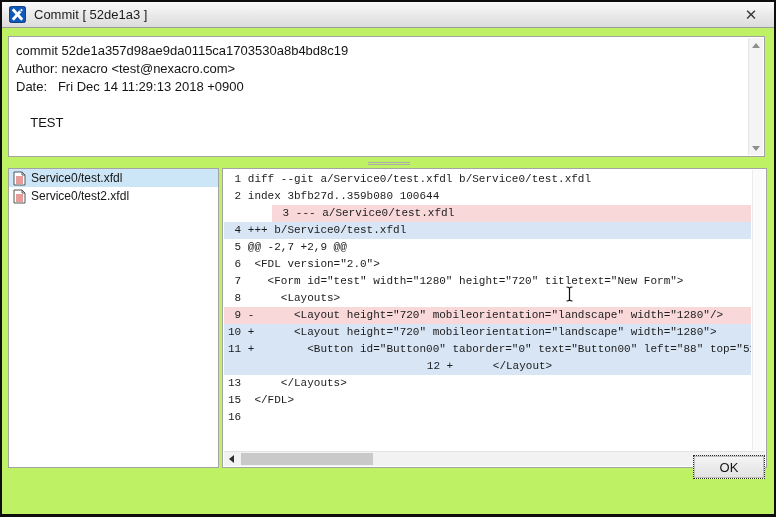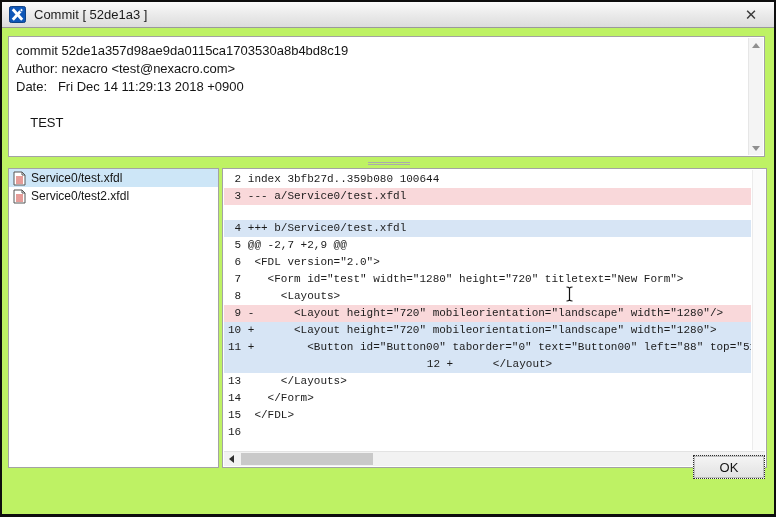--- a/index.html
+++ b/index.html
@@ -151,33 +151,33 @@
           <line x1="3" y1="8" x2="10" y2="8" stroke="#cc3b33" stroke-width="1"></line>
           <line x1="3" y1="10" x2="10" y2="10" stroke="#cc3b33" stroke-width="1"></line>
           <line x1="3" y1="12" x2="10" y2="12" stroke="#cc3b33" stroke-width="1"></line>
         </svg>
         <span>Service0/test2.xfdl</span>
       </div>
     </div>
 
   <div class="diff-pane">
     <div class="diff-body" id="diffBody">
+        <div class="diff-row"> 1 diff --git a/Service0/test.xfdl b/Service0/test.xfdl</div>
         <div class="diff-row"> 2 index 3bfb27d..359b080 100644</div>
-        <div class="diff-row" style="background: rgb(249, 216, 218);"> 3 --- a/Service0/test.xfdl</div>
-        <div class="diff-row" style="background: rgb(215, 229, 245); margin-top: 15px;"> 4 +++ b/Service0/test.xfdl</div>
+        <div class="diff-row" style="background: rgb(249, 216, 218); margin-left: 48px;"> 3 --- a/Service0/test.xfdl</div>
+        <div class="diff-row" style="background: rgb(215, 229, 245);"> 4 +++ b/Service0/test.xfdl</div>
         <div class="diff-row"> 5 @@ -2,7 +2,9 @@</div>
         <div class="diff-row"> 6  &lt;FDL version="2.0"&gt;</div>
         <div class="diff-row"> 7    &lt;Form id="test" width="1280" height="720" titletext="New Form"&gt;</div>
         <div class="diff-row"> 8      &lt;Layouts&gt;</div>
         <div class="diff-row" style="background: rgb(249, 216, 218);"> 9 -      &lt;Layout height="720" mobileorientation="landscape" width="1280"/&gt;</div>
         <div class="diff-row" style="background: rgb(215, 229, 245);">10 +      &lt;Layout height="720" mobileorientation="landscape" width="1280"&gt;</div>
         <div class="diff-row" style="background: rgb(215, 229, 245);">11 +        &lt;Button id="Button00" taborder="0" text="Button00" left="88" top="51" width="1</div>
         <div class="diff-row" style="background: rgb(215, 229, 245); text-align: center;">12 +      &lt;/Layout&gt;</div>
         <div class="diff-row">13      &lt;/Layouts&gt;</div>
-        <div class="diff-row">14    &lt;/Form&gt;</div>
         <div class="diff-row">15  &lt;/FDL&gt;</div>
         <div class="diff-row">16 </div>
       </div>
     <div class="diff-vscroll"></div>
     <div class="hscroll">
       <div class="btn left">
           <span class="arr-left"></span>
         </div>
       <div class="hthumb"></div>
       <div class="btn right">

